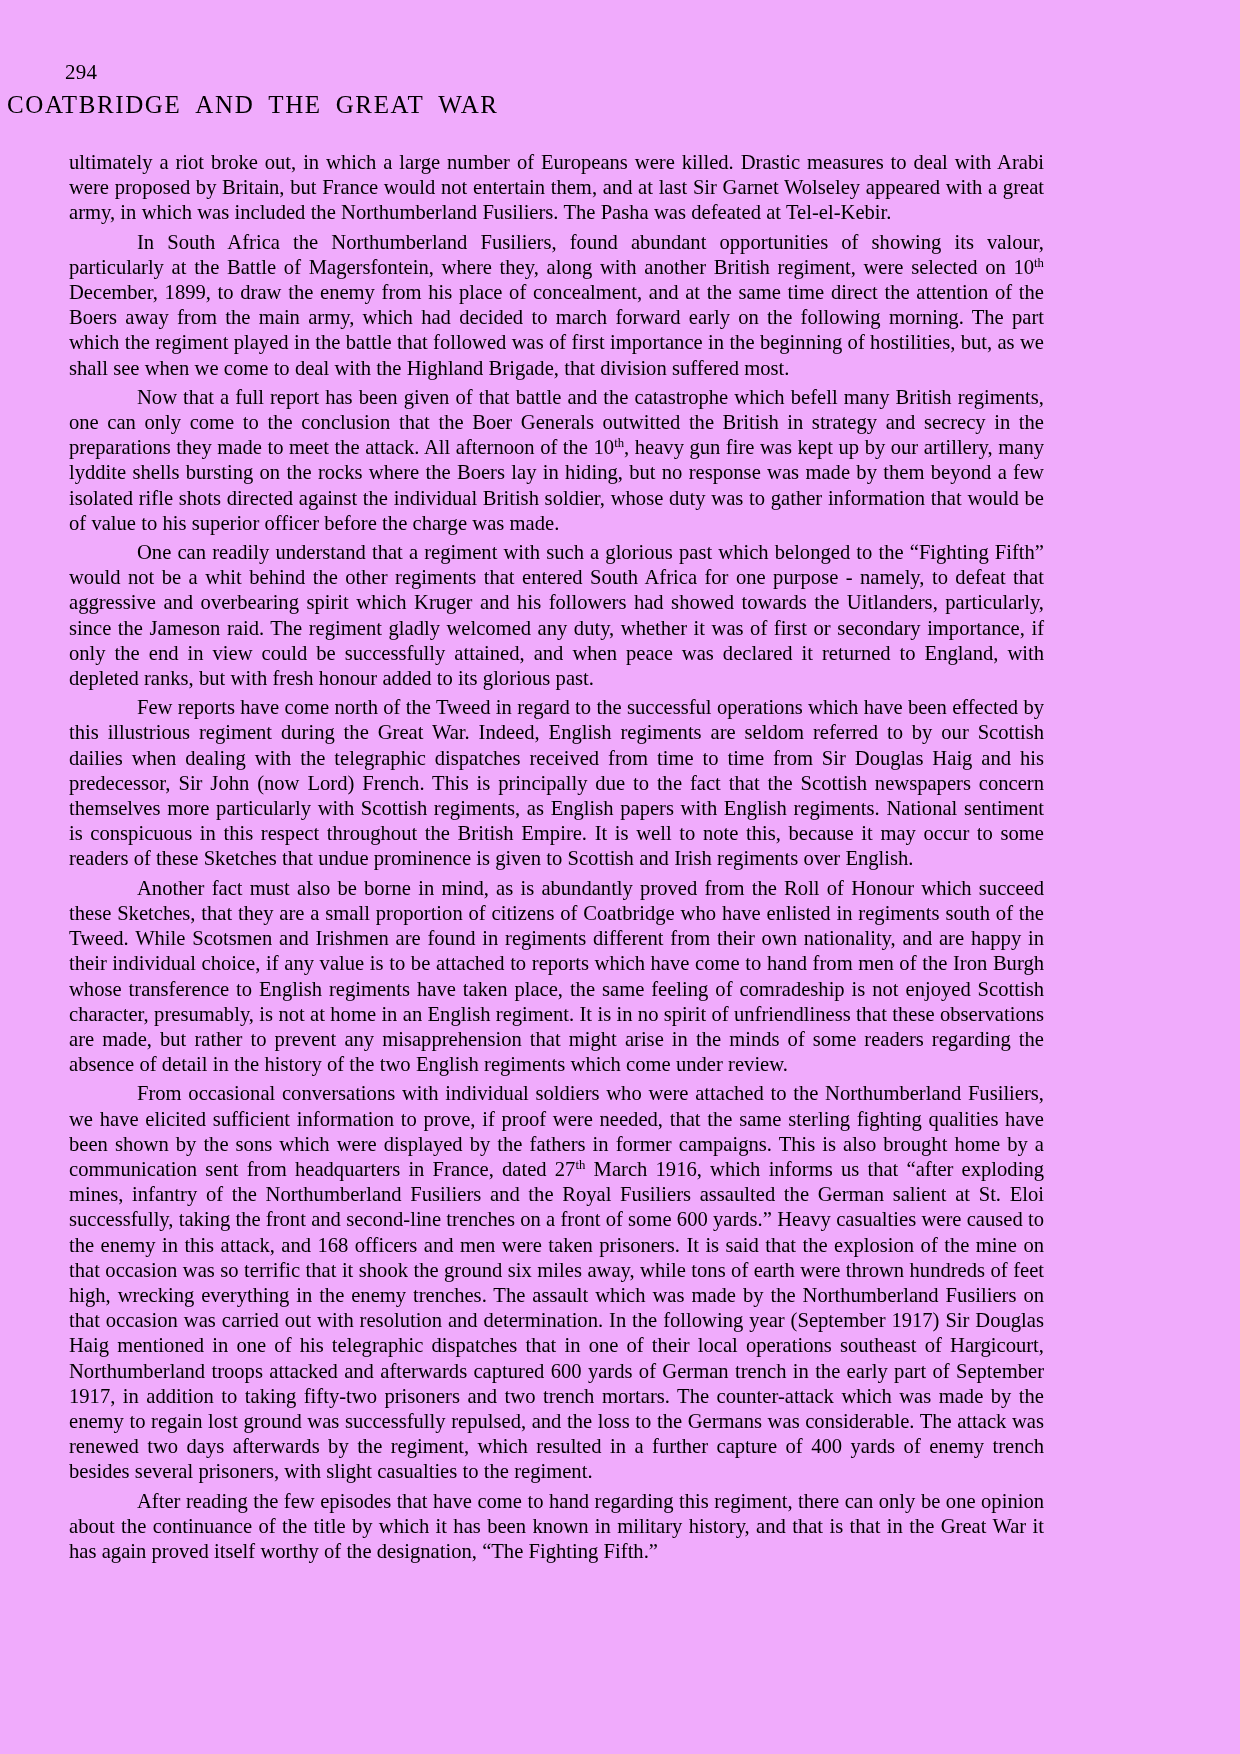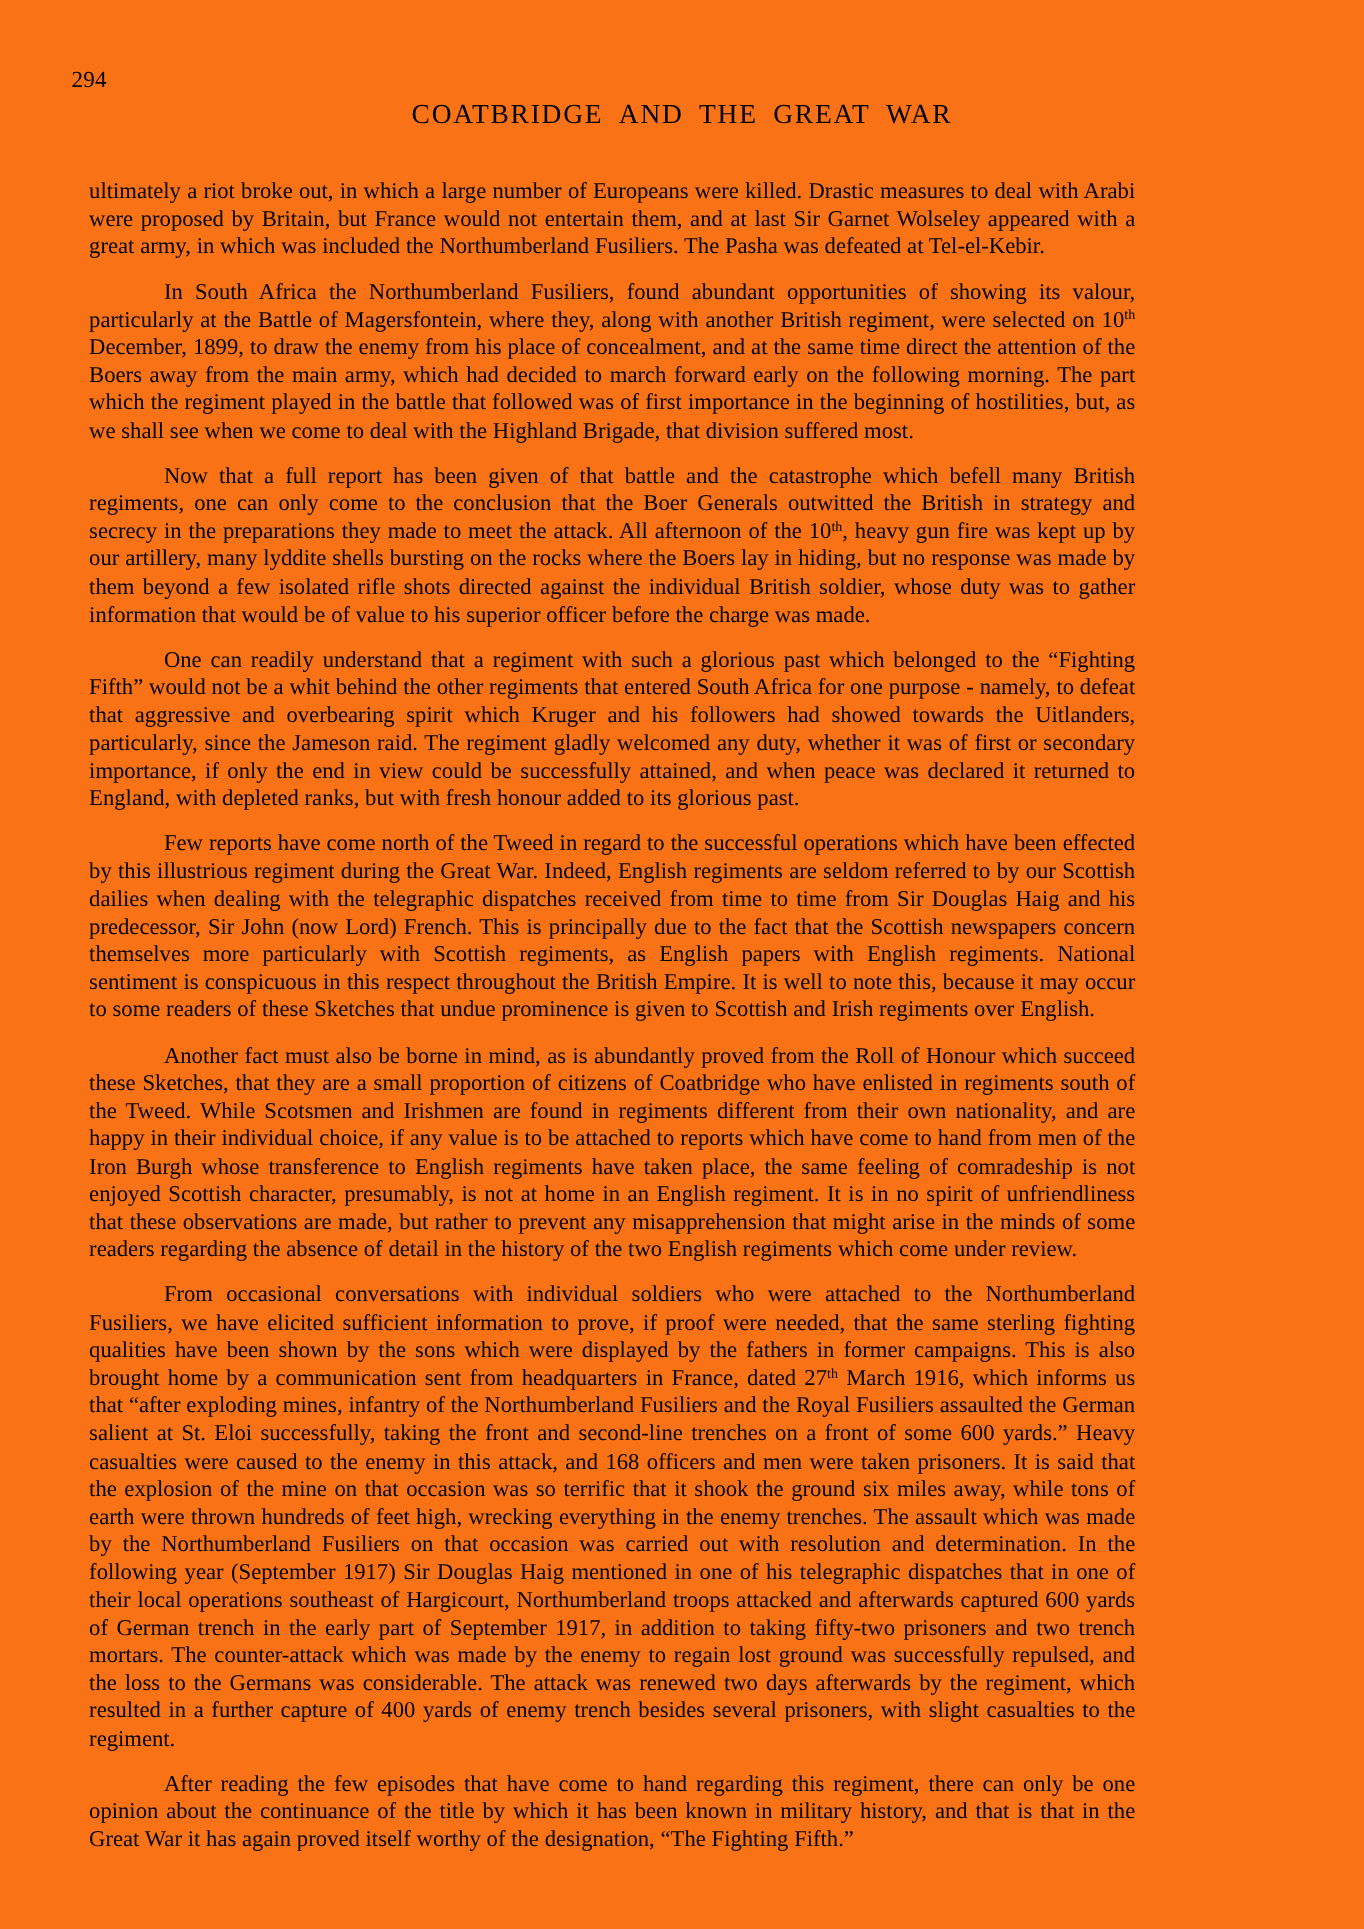--- a/index.html
+++ b/index.html
@@ -12,57 +12,56 @@
   body {
     font-family: "Liberation Serif", "DejaVu Serif", serif;
     color: #000000;
   }
 
   .page {
     position: relative;
     width: 1240px;
     height: 1754px;
     margin: 0 auto;
-    background: #f97316;
+    background: #f0abfc;
     box-sizing: border-box;
     overflow: hidden;
   }
 
   
   .folio {
     position: absolute;
     top: 62px;
     left: 65px;
     font-size: 21px;
     line-height: 1;
     letter-spacing: 0.2px;
   }
 
   .running-head {
     position: absolute;
     top: 92px;
     left: 0;
     width: 1240px;
-    text-align: center;
     font-size: 25px;
     line-height: 1;
     letter-spacing: 1.6px;
   }
   .running-head .rh-word { margin: 0 7px; }
 
   
   .textblock {
     position: absolute;
     top: 146px;
     left: 65px;
     width: 983px;
   }
 
   p.para {
-    margin: 16px;
+    margin: 4px;
     font-size: 20.6px;
     line-height: 25.2px;
     text-align: justify;
     text-justify: inter-word;
     text-indent: 68px;
     hyphens: none;
     word-spacing: 0.1px;
   }
 
   p.para.first {

